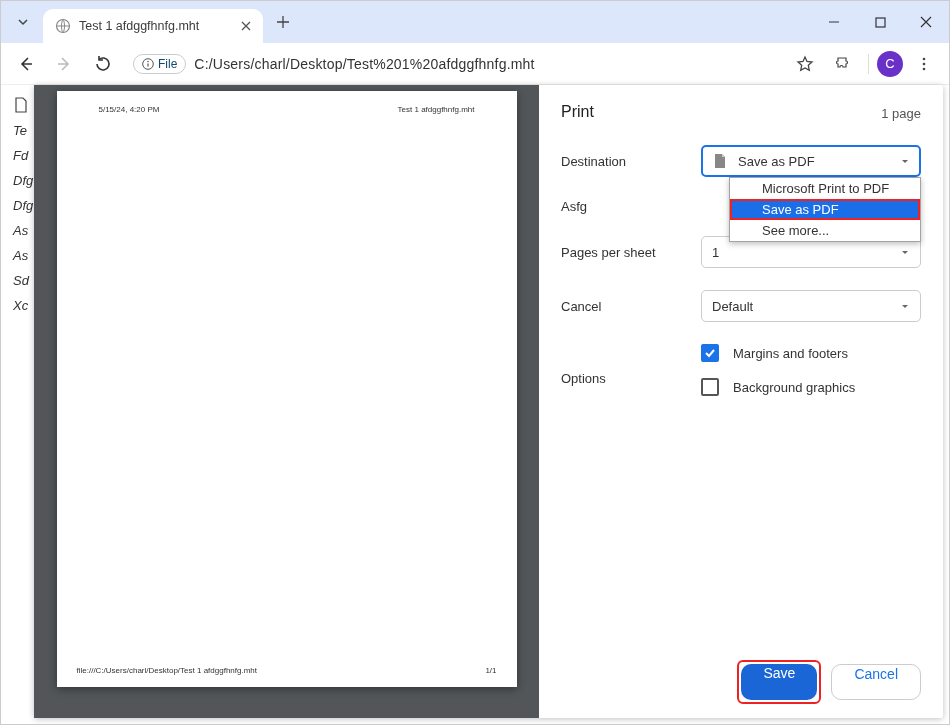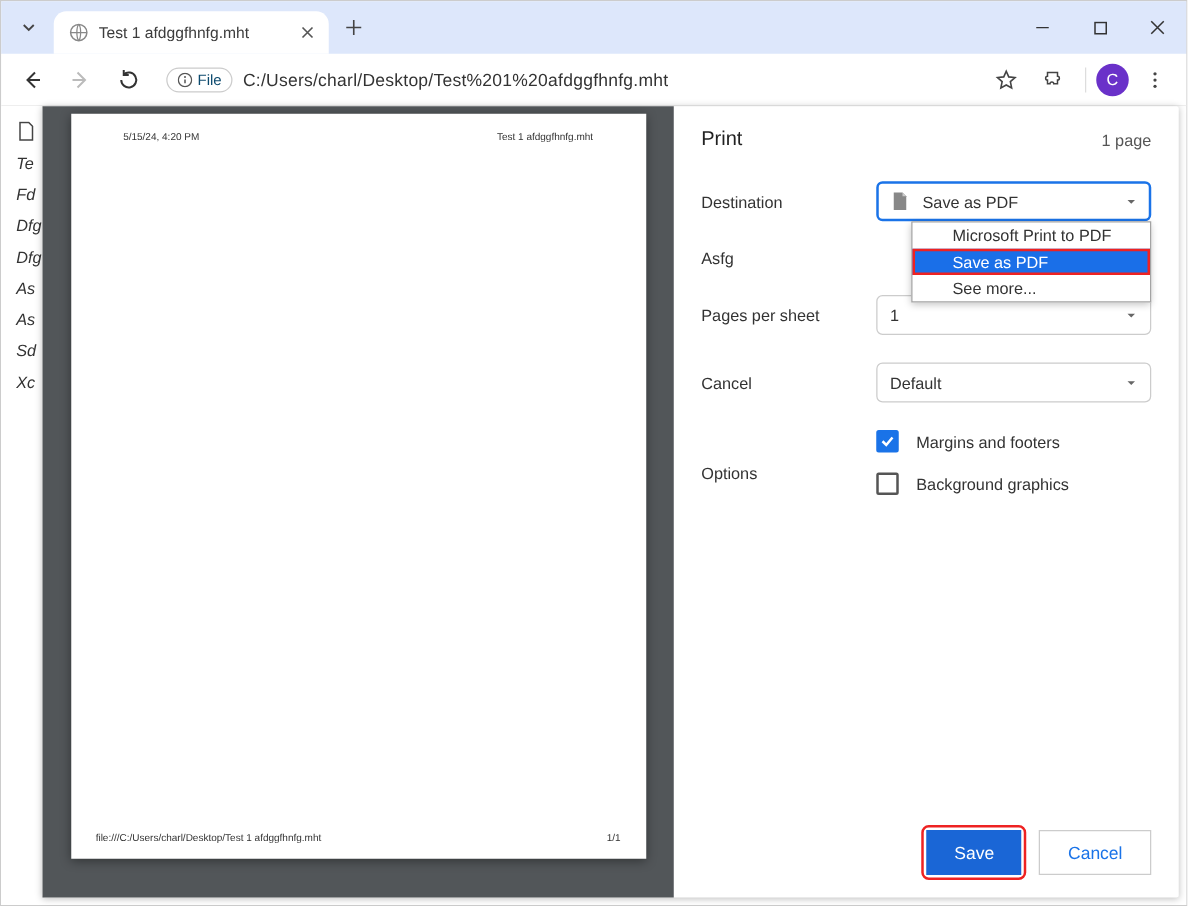--- a/index.html
+++ b/index.html
@@ -36,42 +36,42 @@
 .print-dialog { position: absolute; left: 33px; right: 6px; top: 0; bottom: 6px; background: #fff; display: flex; box-shadow: 0 1px 6px rgba(0,0,0,0.25); border-radius: 2px; overflow: visible; }
 
 .preview-zone { width: 505px; background: #525659; display: flex; align-items: flex-start; justify-content: center; padding: 6px 0; }
 .page { background: #fff; width: 460px; height: 596px; box-shadow: 0 2px 8px rgba(0,0,0,0.4); padding: 14px 42px; position: relative; font-size: 9px; }
 .page-meta { display: flex; justify-content: space-between; font-size: 8px; color: #333; }
 .page-body { margin-top: 40px; margin-left: 0px; font-size: 9px; line-height: 1.7; }
 .page-body div { margin-bottom: 0; }
 .page-footer { position: absolute; bottom: 12px; left: 20px; right: 20px; display: flex; justify-content: space-between; font-size: 8px; color: #333; }
 
 .print-panel { flex: 1; display: flex; flex-direction: column; padding: 18px 22px 18px 22px; position: relative; }
-.pp-header { display: flex; justify-content: space-between; align-items: center; margin-bottom: 24px; gap: 12px; }
+.pp-header { display: flex; justify-content: space-between; align-items: flex-end; margin-bottom: 24px; gap: 12px; }
 .pp-title { font-size: 16px; color: #222; }
 .pp-count { font-size: 13px; color: #555; }
 .pp-row { display: flex; align-items: center; margin-bottom: 22px; }
 .pp-label { width: 140px; font-size: 13px; color: #333; }
 .pp-control { flex: 1; }
 
 .select-box { border: 1px solid #ccc; border-radius: 5px; height: 32px; display: flex; align-items: center; padding: 0 10px; justify-content: space-between; cursor: pointer; font-size: 13px; color: #333; background: #fff; }
 .select-box.focused { border: 2px solid #1a73e8; padding: 0 9px; }
 .select-box .left { display: flex; align-items: center; gap: 10px; }
 
 .dropdown { position: absolute; right: 22px; top: 92px; width: 192px; background: #fff; border: 1px solid #a3a3a3; box-shadow: 0 2px 6px rgba(0,0,0,0.25); z-index: 10; }
 .dropdown .opt { font-size: 13px; color: #333; padding: 3px 10px 3px 32px; cursor: pointer; position: relative; }
 .dropdown .opt.selected { background: #1a6fe8; color: #fff; }
 .dropdown .opt.boxed::before { content: ''; position: absolute; inset: 0; border: 2px solid #e22; pointer-events: none; }
 
 .chk-row { display: flex; align-items: center; gap: 14px; font-size: 13px; color: #333; margin-bottom: 16px; }
 .chk { width: 18px; height: 18px; border: 2px solid #555; border-radius: 2px; display: flex; align-items: center; justify-content: center; cursor: pointer; flex: none; }
 .chk.checked { background: #1a73e8; border-color: #1a73e8; color: #fff; }
 
 .pp-footer { margin-top: auto; display: flex; justify-content: flex-end; gap: 14px; }
-.btn { height: 36px; border-radius: 0; padding: 12px 22px; font-size: 14px; cursor: pointer; display: flex; align-items: center; justify-content: center; }
+.btn { height: 36px; border-radius: 10px; padding: 1px 22px; font-size: 14px; cursor: pointer; display: flex; align-items: flex-start; justify-content: center; }
 .btn-primary { background: #1a66d6; color: #fff; position: relative; }
 .btn-primary::after { content: ''; position: absolute; inset: -4px; border: 2px solid #e22; border-radius: 6px; pointer-events: none; }
 .btn-secondary { border: 1px solid #ccc; color: #1a73e8; background: #fff; }
 
 svg { display: block; }
 </style>
 </head>
 <body>
 
 <div class="window">

